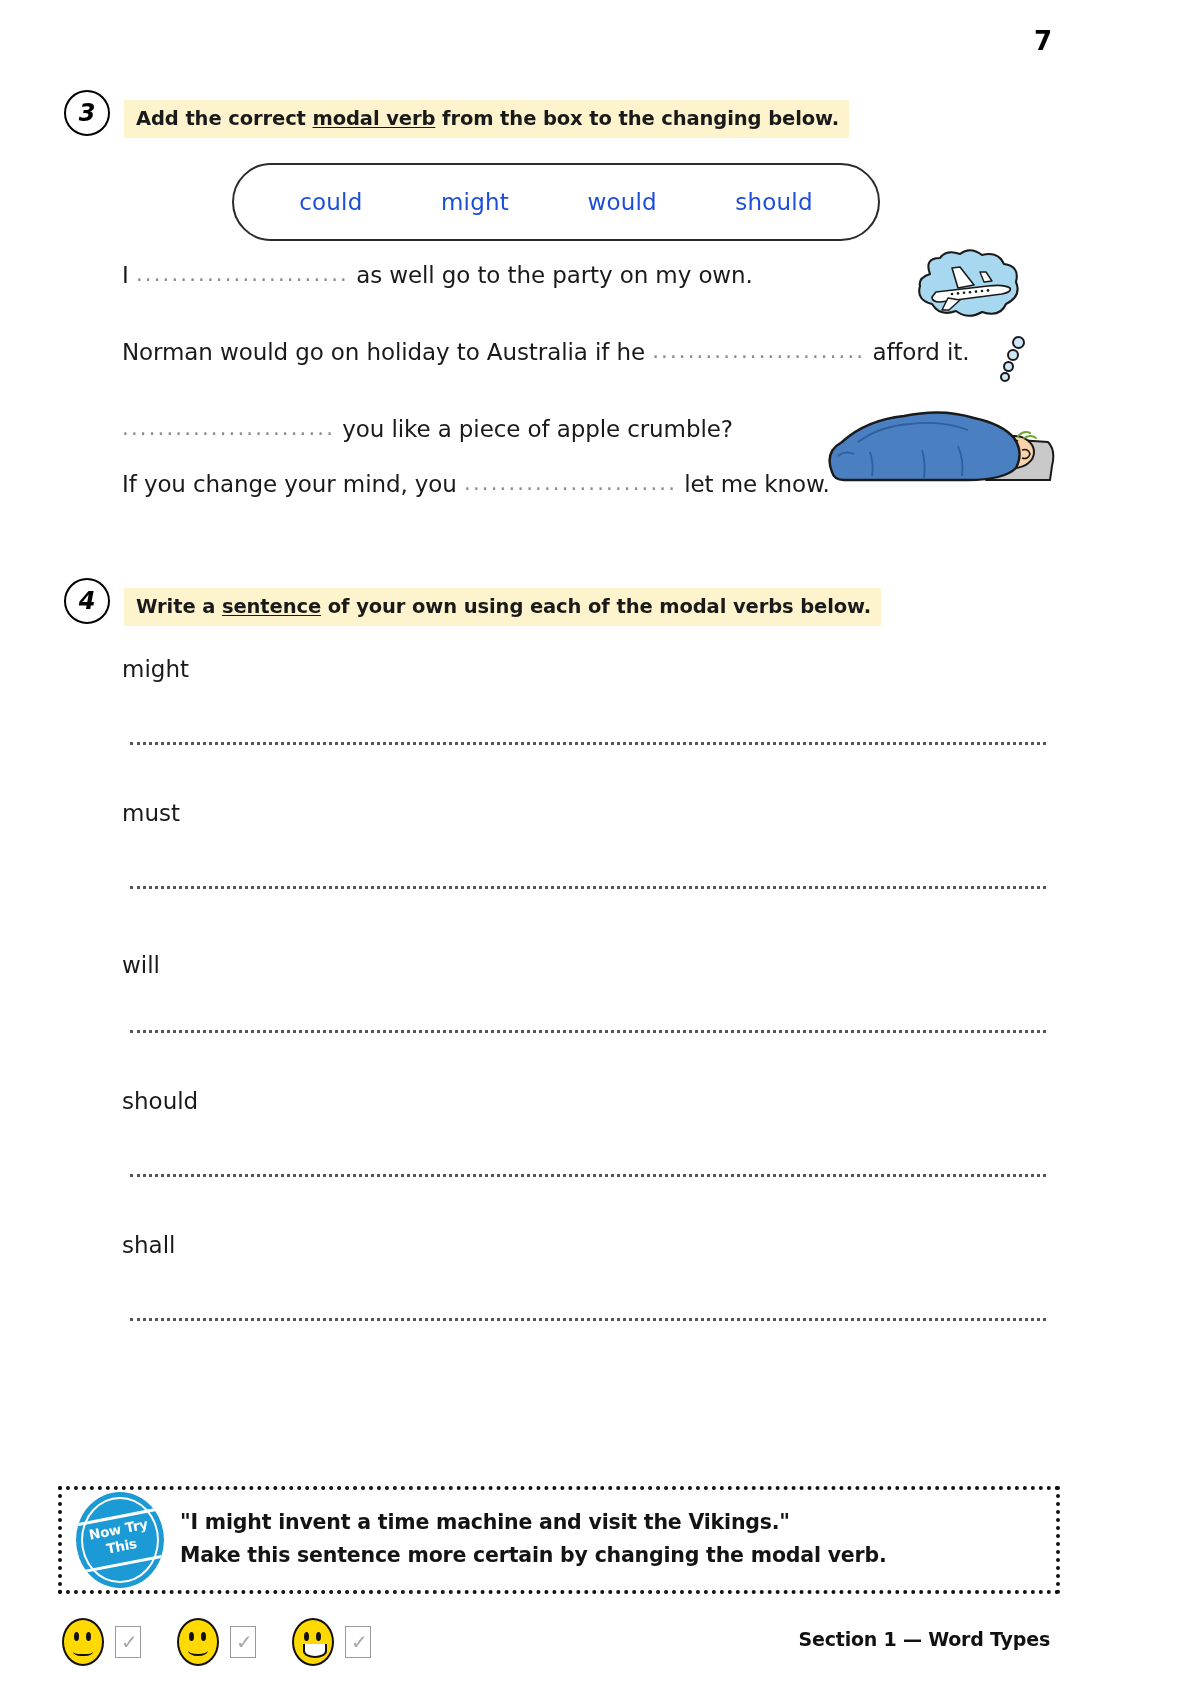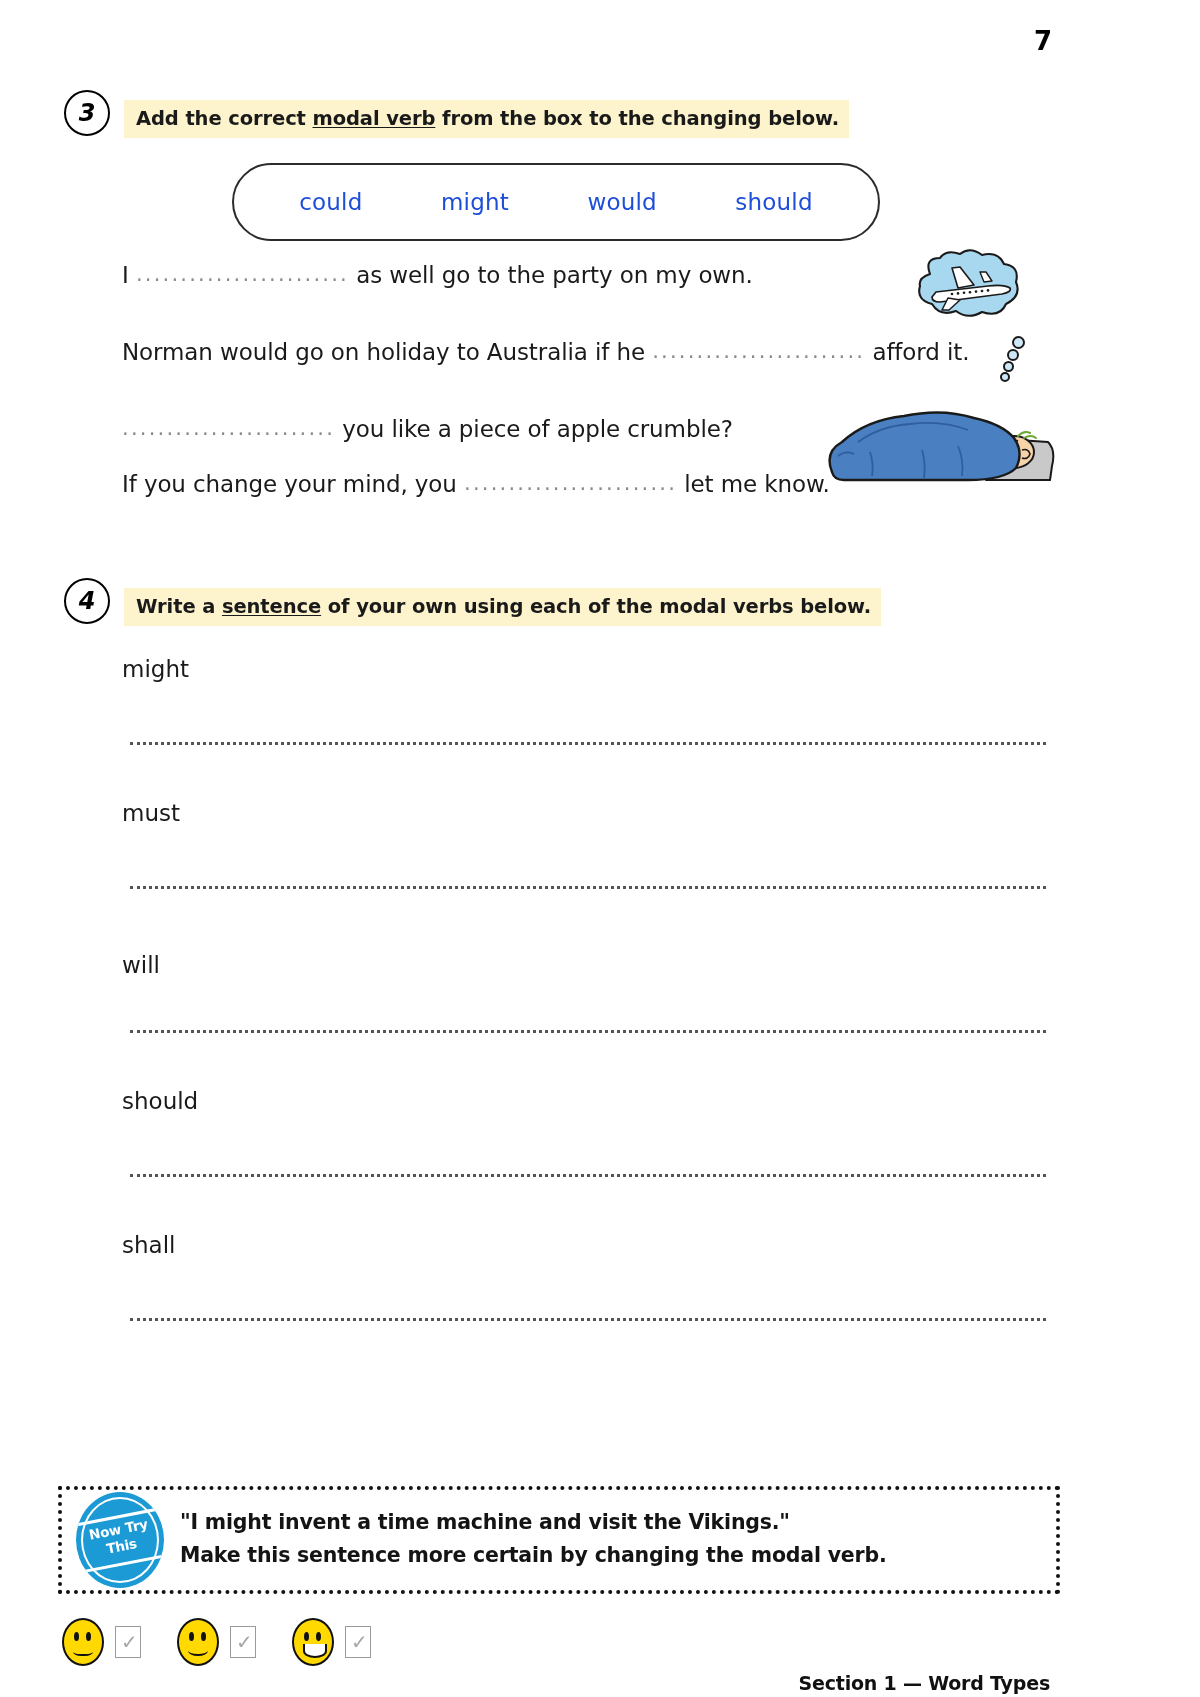--- a/index.html
+++ b/index.html
@@ -250,21 +250,21 @@
     position: absolute;
     left: 5px; top: 4px;
     font-size: 20px;
     color: #a8a8a8;
     line-height: 22px;
     font-family: "DejaVu Sans", sans-serif;
   }
   .section-footer {
     position: absolute;
     right: 150px;
-    top: 1672px;
+    top: 1628px;
     font-family: "DejaVu Sans", sans-serif;
     font-weight: bold;
     font-size: 19px;
     color: #111;
     white-space: nowrap;
     letter-spacing: -0.2px;
   }
 
   
   .illus { position: absolute; }

